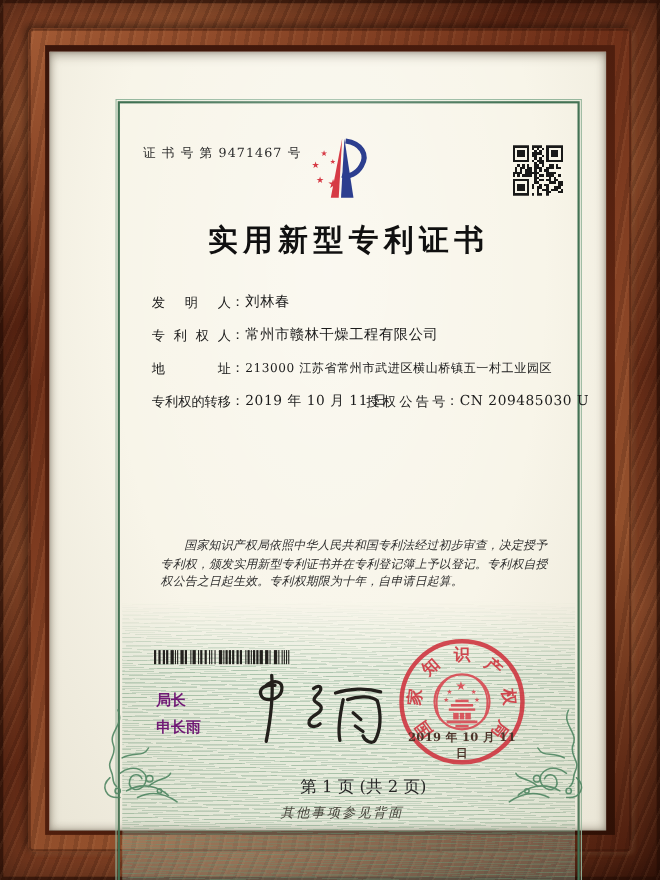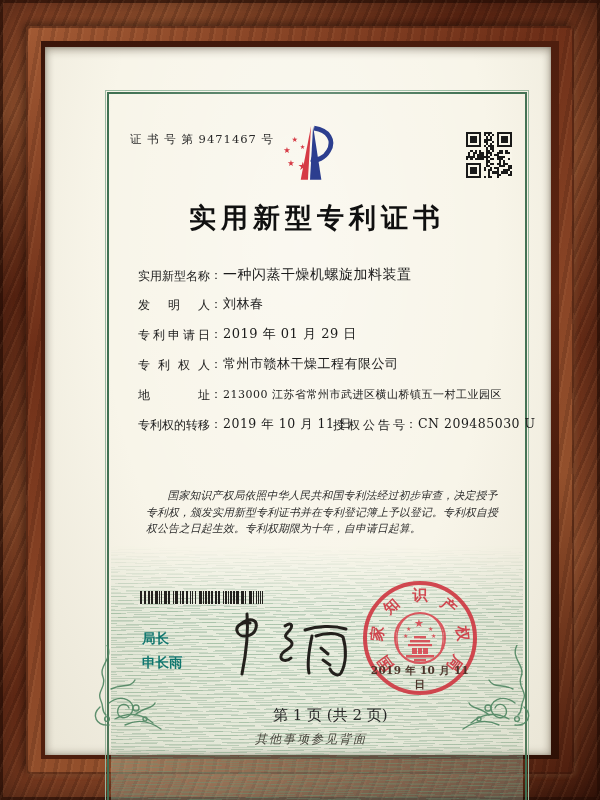--- a/index.html
+++ b/index.html
@@ -54,22 +54,22 @@
   .fvalue.big{font-size:14px;}
   .fvalue.small{font-size:11px;}
   .fvalue.fixed{display:inline-block;width:110px;font-size:12.5px;}
   .fvalue.num2{font-size:12.5px;}
 
   .paras{position:absolute;left:21px;top:378px;width:388px;font-size:10.8px;line-height:16.6px;
     font-style:italic;color:#2e2e2e;letter-spacing:.2px;}
   .paras p{margin:16px;text-indent:2em;}
 
   .barcode{position:absolute;left:31px;top:497px;width:126px;height:13px;}
-  .signer{position:absolute;left:33px;top:533px;font-family:Liberation Serif, serif;
-    font-weight:700;font-size:13.5px;line-height:23.5px;color:#0f766e;}
+  .signer{position:absolute;left:33px;top:533px;font-family:Liberation Mono, monospace;
+    font-weight:700;font-size:13.5px;line-height:23.5px;color:#701a75;}
   .signature{position:absolute;left:110px;top:512px;width:140px;height:85px;}
   .seal{position:absolute;left:243px;top:476px;width:136px;height:136px;mix-blend-mode:multiply;}
   #seal-ring text{font-size:15px;font-weight:700;fill:#ce323d;font-family:"DejaVu Serif","Liberation Serif",serif;}
   .seal-date{position:absolute;left:258px;top:570px;width:106px;text-align:center;
     font-size:10.5px;font-weight:700;color:#4c342a;letter-spacing:.3px;}
   .page-num{position:absolute;left:164px;top:612px;font-size:15px;color:#262626;}
 
   .ornament{position:absolute;width:82px;height:88px;z-index:3;}
   .ornament.left{left:42px;top:598px;}
   .ornament.right{left:410px;top:598px;transform:scaleX(-1);}
@@ -251,27 +251,21 @@
                 <rect x="6" y="10" width="1" height="1"></rect>
                 <rect x="12" y="6" width="1" height="1"></rect>
                 <rect x="6" y="12" width="1" height="1"></rect>
               </g>
           </svg>
 
           <div class="title">实用新型专利证书</div>
 
           <div class="fields">
             <div class="frow">
-              <span class="flabel">实用新型名称</span><span class="colon">：</span><span class="fvalue big">一种闪蒸干燥机螺旋加料装置</span>
-            </div>
-            <div class="frow">
               <span class="flabel">发明人</span><span class="colon">：</span><span class="fvalue">刘林春</span>
-            </div>
-            <div class="frow">
-              <span class="flabel">专利申请日</span><span class="colon">：</span><span class="fvalue">2019 年 01 月 29 日</span>
             </div>
             <div class="frow">
               <span class="flabel">专利权人</span><span class="colon">：</span><span class="fvalue">常州市赣林干燥工程有限公司</span>
             </div>
             <div class="frow">
               <span class="flabel">地址</span><span class="colon">：</span><span class="fvalue small">213000 江苏省常州市武进区横山桥镇五一村工业园区</span>
             </div>
             <div class="frow">
               <span class="flabel">专利权的转移</span><span class="colon">：</span><span class="fvalue fixed">2019 年 10 月 11 日</span><span class="flabel">授权公告号</span><span class="colon">：</span><span class="fvalue num2">CN 209485030 U</span>
             </div>

